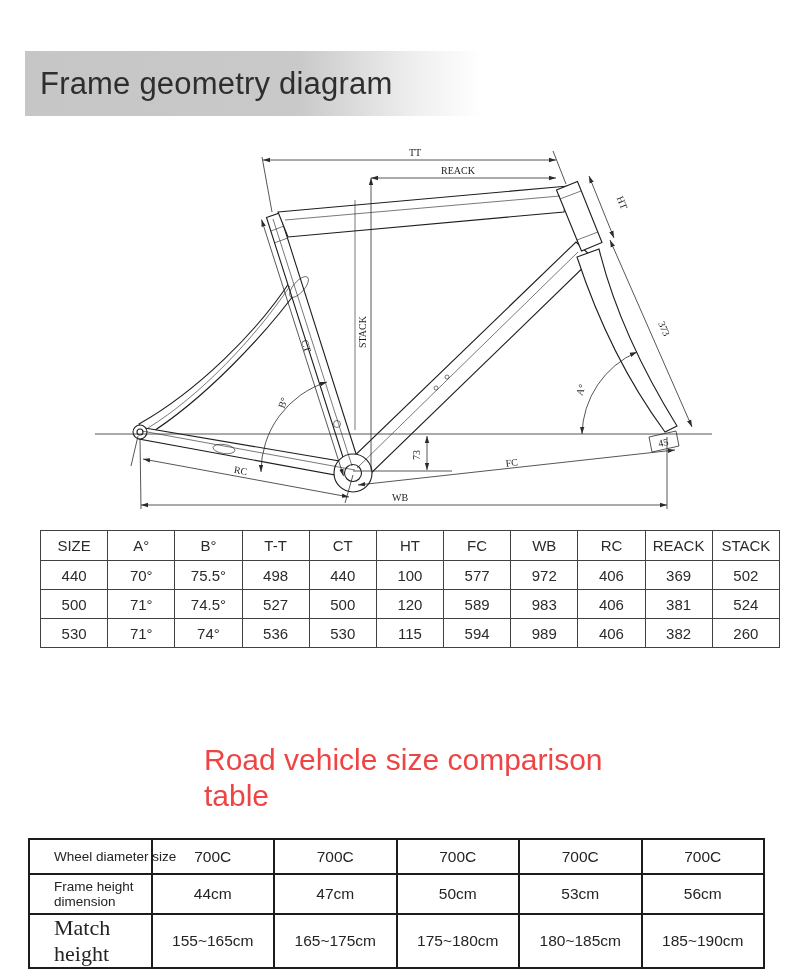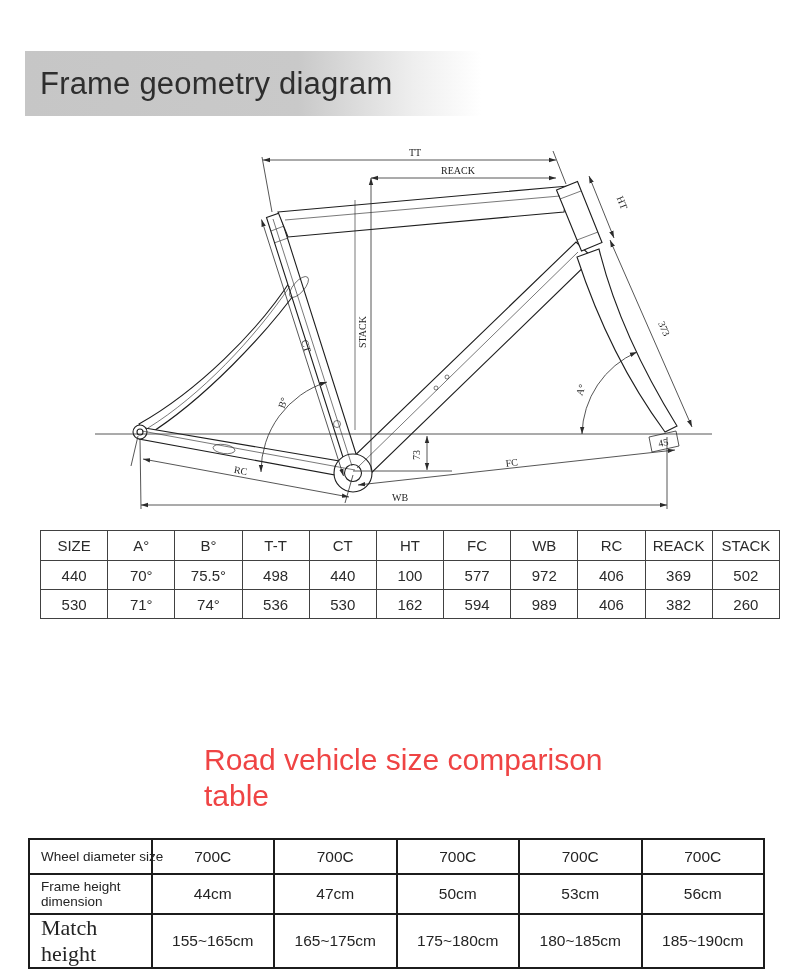--- a/index.html
+++ b/index.html
@@ -21,21 +21,21 @@
   table.geo th{height:29px;}
   
   .cmp-heading{position:absolute;left:204px;top:742px;width:460px;font-size:30px;
     line-height:1.2;color:#ef4444;font-weight:400;}
   .cmp-subheading{position:absolute;left:256px;top:805px;font-size:17px;color:#1f1f1f;
     letter-spacing:.2px;font-weight:400;}
   
   .cmp-wrap{position:absolute;left:28px;top:838px;width:737px;}
   table.cmp{width:100%;border-collapse:collapse;table-layout:fixed;color:#242424;}
   table.cmp th,table.cmp td{border:2px solid #1c1c1c;text-align:center;font-weight:400;padding:0;}
-  table.cmp th.rowlabel{text-align:left;padding-left:11px;font-size:13.5px;overflow:visible;}
+  table.cmp th.rowlabel{text-align:left;padding-left:24px;font-size:13.5px;overflow:visible;}
   table.cmp tr.r0 th.rowlabel{white-space:nowrap;}
   table.cmp tr.r2 th.rowlabel{font-size:22px;font-family:Liberation Serif, serif;}
   table.cmp td{font-size:15.5px;}
   table.cmp tr.r0{height:35px;}
   table.cmp tr.r1{height:40px;}
   table.cmp tr.r2{height:36px;}
 </style>
 </head>
 <body>
 
@@ -148,26 +148,39 @@
         <td>498</td>
         <td>440</td>
         <td>100</td>
         <td>577</td>
         <td>972</td>
         <td>406</td>
         <td>369</td>
         <td>502</td>
       </tr>
       <tr>
+        <td>500</td>
+        <td>71°</td>
+        <td>74.5°</td>
+        <td>527</td>
+        <td>500</td>
+        <td>120</td>
+        <td>589</td>
+        <td>983</td>
+        <td>406</td>
+        <td>381</td>
+        <td>524</td>
+      </tr>
+      <tr>
         <td>530</td>
         <td>71°</td>
         <td>74°</td>
         <td>536</td>
         <td>530</td>
-        <td>162</td>
+        <td>115</td>
         <td>594</td>
         <td>989</td>
         <td>406</td>
         <td>382</td>
         <td>260</td>
       </tr>
     </tbody>
       </table>
   </div>
 

